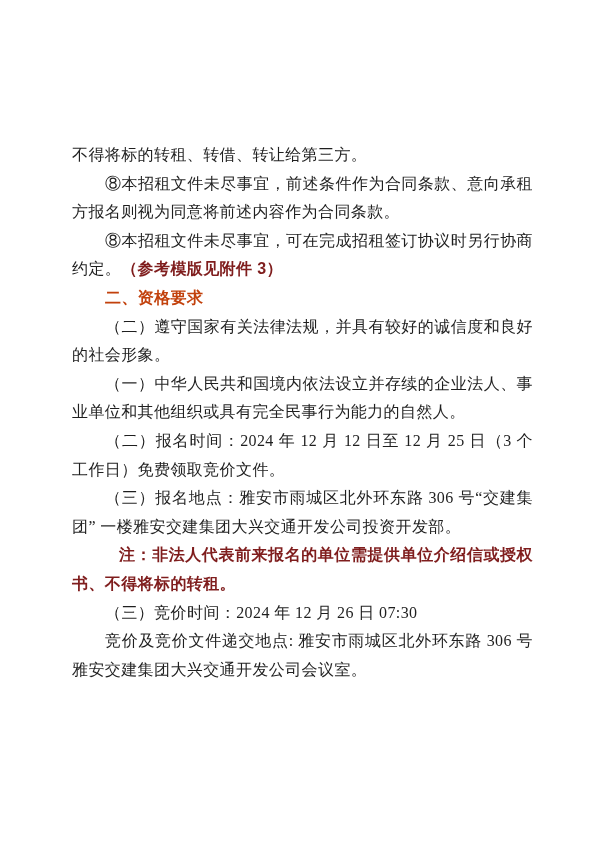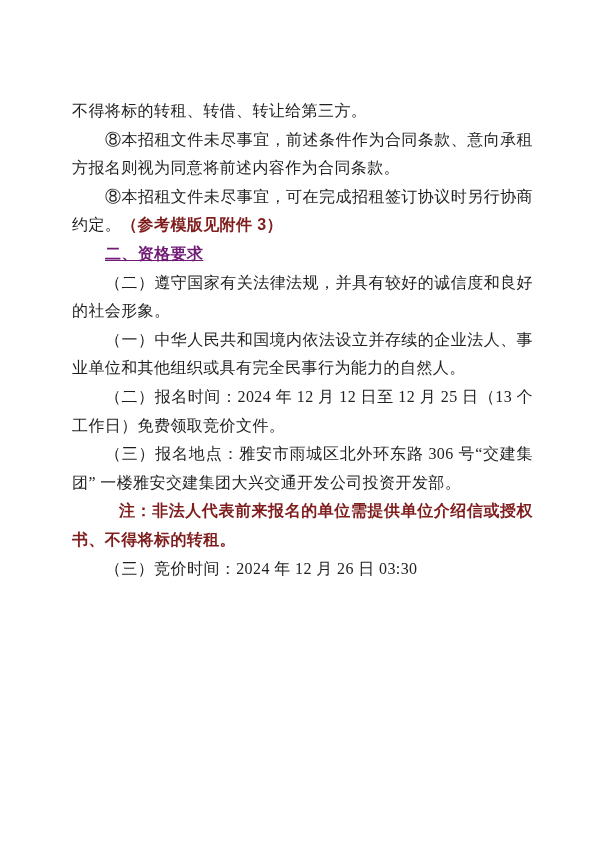--- a/index.html
+++ b/index.html
@@ -7,20 +7,21 @@
     padding: 0;
     background: #ffffff;
   }
   .page {
     position: relative;
     width: 600px;
     height: 724px;
     background: #ffffff;
     overflow: hidden;
     font-family: "Liberation Serif", "DejaVu Serif", serif;
+    margin-top: 44px;
   }
   .doc {
     position: absolute;
     left: 72px;
     top: 97px;
     width: 461px;
     color: #1f1f1f;
     font-size: 16px;
     line-height: 28.6px;
     letter-spacing: 0.4px;
@@ -33,22 +34,21 @@
   }
   .indent {
     text-indent: 33px;
   }
   .note-indent {
     text-indent: 47px;
   }
   .heading {
     font-family: "Liberation Sans", "DejaVu Sans", sans-serif;
     font-weight: 700;
-    color: #701a75;
-    text-decoration: underline;
+    color: #c2410c;
   }
   .bold {
     font-family: "Liberation Sans", "DejaVu Sans", sans-serif;
     font-weight: 700;
     color: #7f1d1d;
   }
 </style>
 </head>
 <body>
 
@@ -62,23 +62,24 @@
     <p class="indent"><span>⑧本招租文件未尽事宜，可在完成招租签订协议时另行协商约定。</span><span class="bold">（参考模版见附件 3）</span></p>
 
     <p class="indent heading">二、资格要求</p>
 
     <p class="indent">（二）遵守国家有关法律法规，并具有较好的诚信度和良好的社会形象。</p>
 
     <p class="indent">（一）中华人民共和国境内依法设立并存续的企业法人、事业单位和其他组织或具有完全民事行为能力的自然人。</p>
 
 
 
-    <p class="indent">（二）报名时间：2024 年 12 月 12 日至 12 月 25 日（13 个工作日）免费领取竞价文件。</p>
+    <p class="indent">（二）报名时间：2024 年 12 月 12 日至 12 月 25 日（3 个工作日）免费领取竞价文件。</p>
 
     <p class="indent">（三）报名地点：雅安市雨城区北外环东路 306 号“交建集团” 一楼雅安交建集团大兴交通开发公司投资开发部。</p>
 
     <p class="note-indent bold">注：非法人代表前来报名的单位需提供单位介绍信或授权书、不得将标的转租。</p>
 
-    <p class="indent">（三）竞价时间：2024 年 12 月 26 日 03:30</p>
+    <p class="indent">（三）竞价时间：2024 年 12 月 26 日 07:30</p>
 
+    <p class="indent">竞价及竞价文件递交地点: 雅安市雨城区北外环东路 306 号雅安交建集团大兴交通开发公司会议室。</p>
 
   </div>
 </div>
 
 </body></html>

